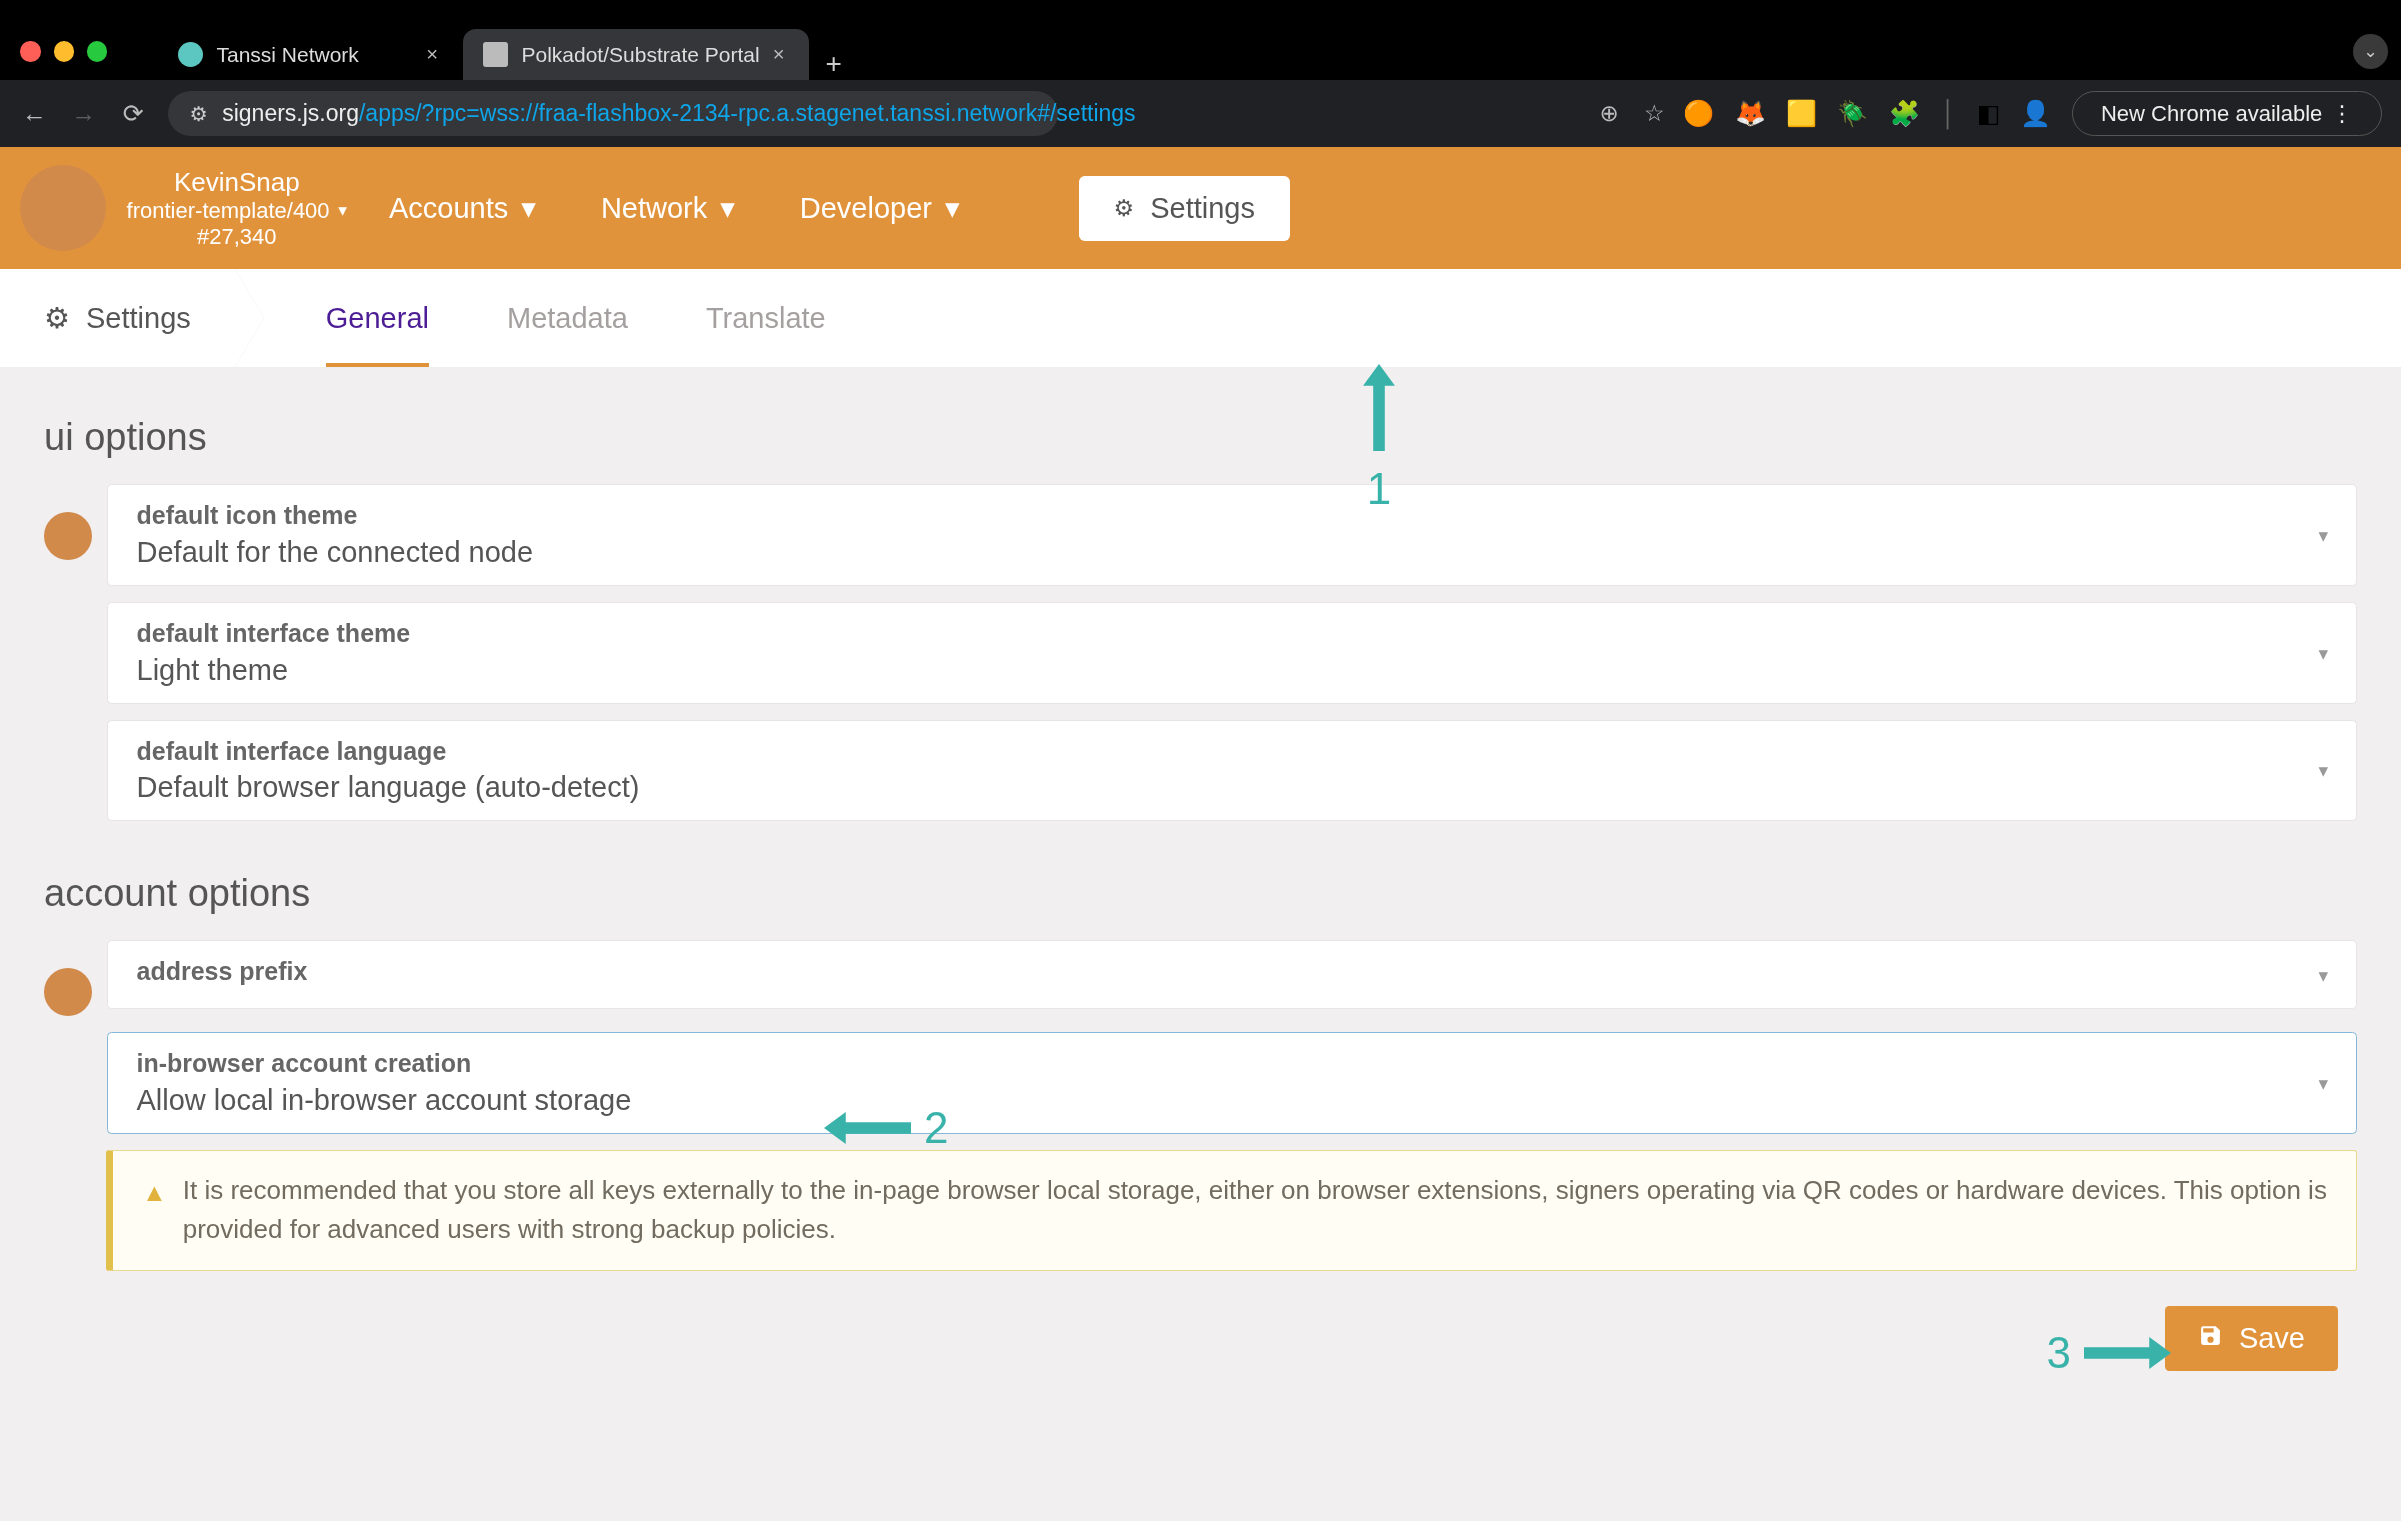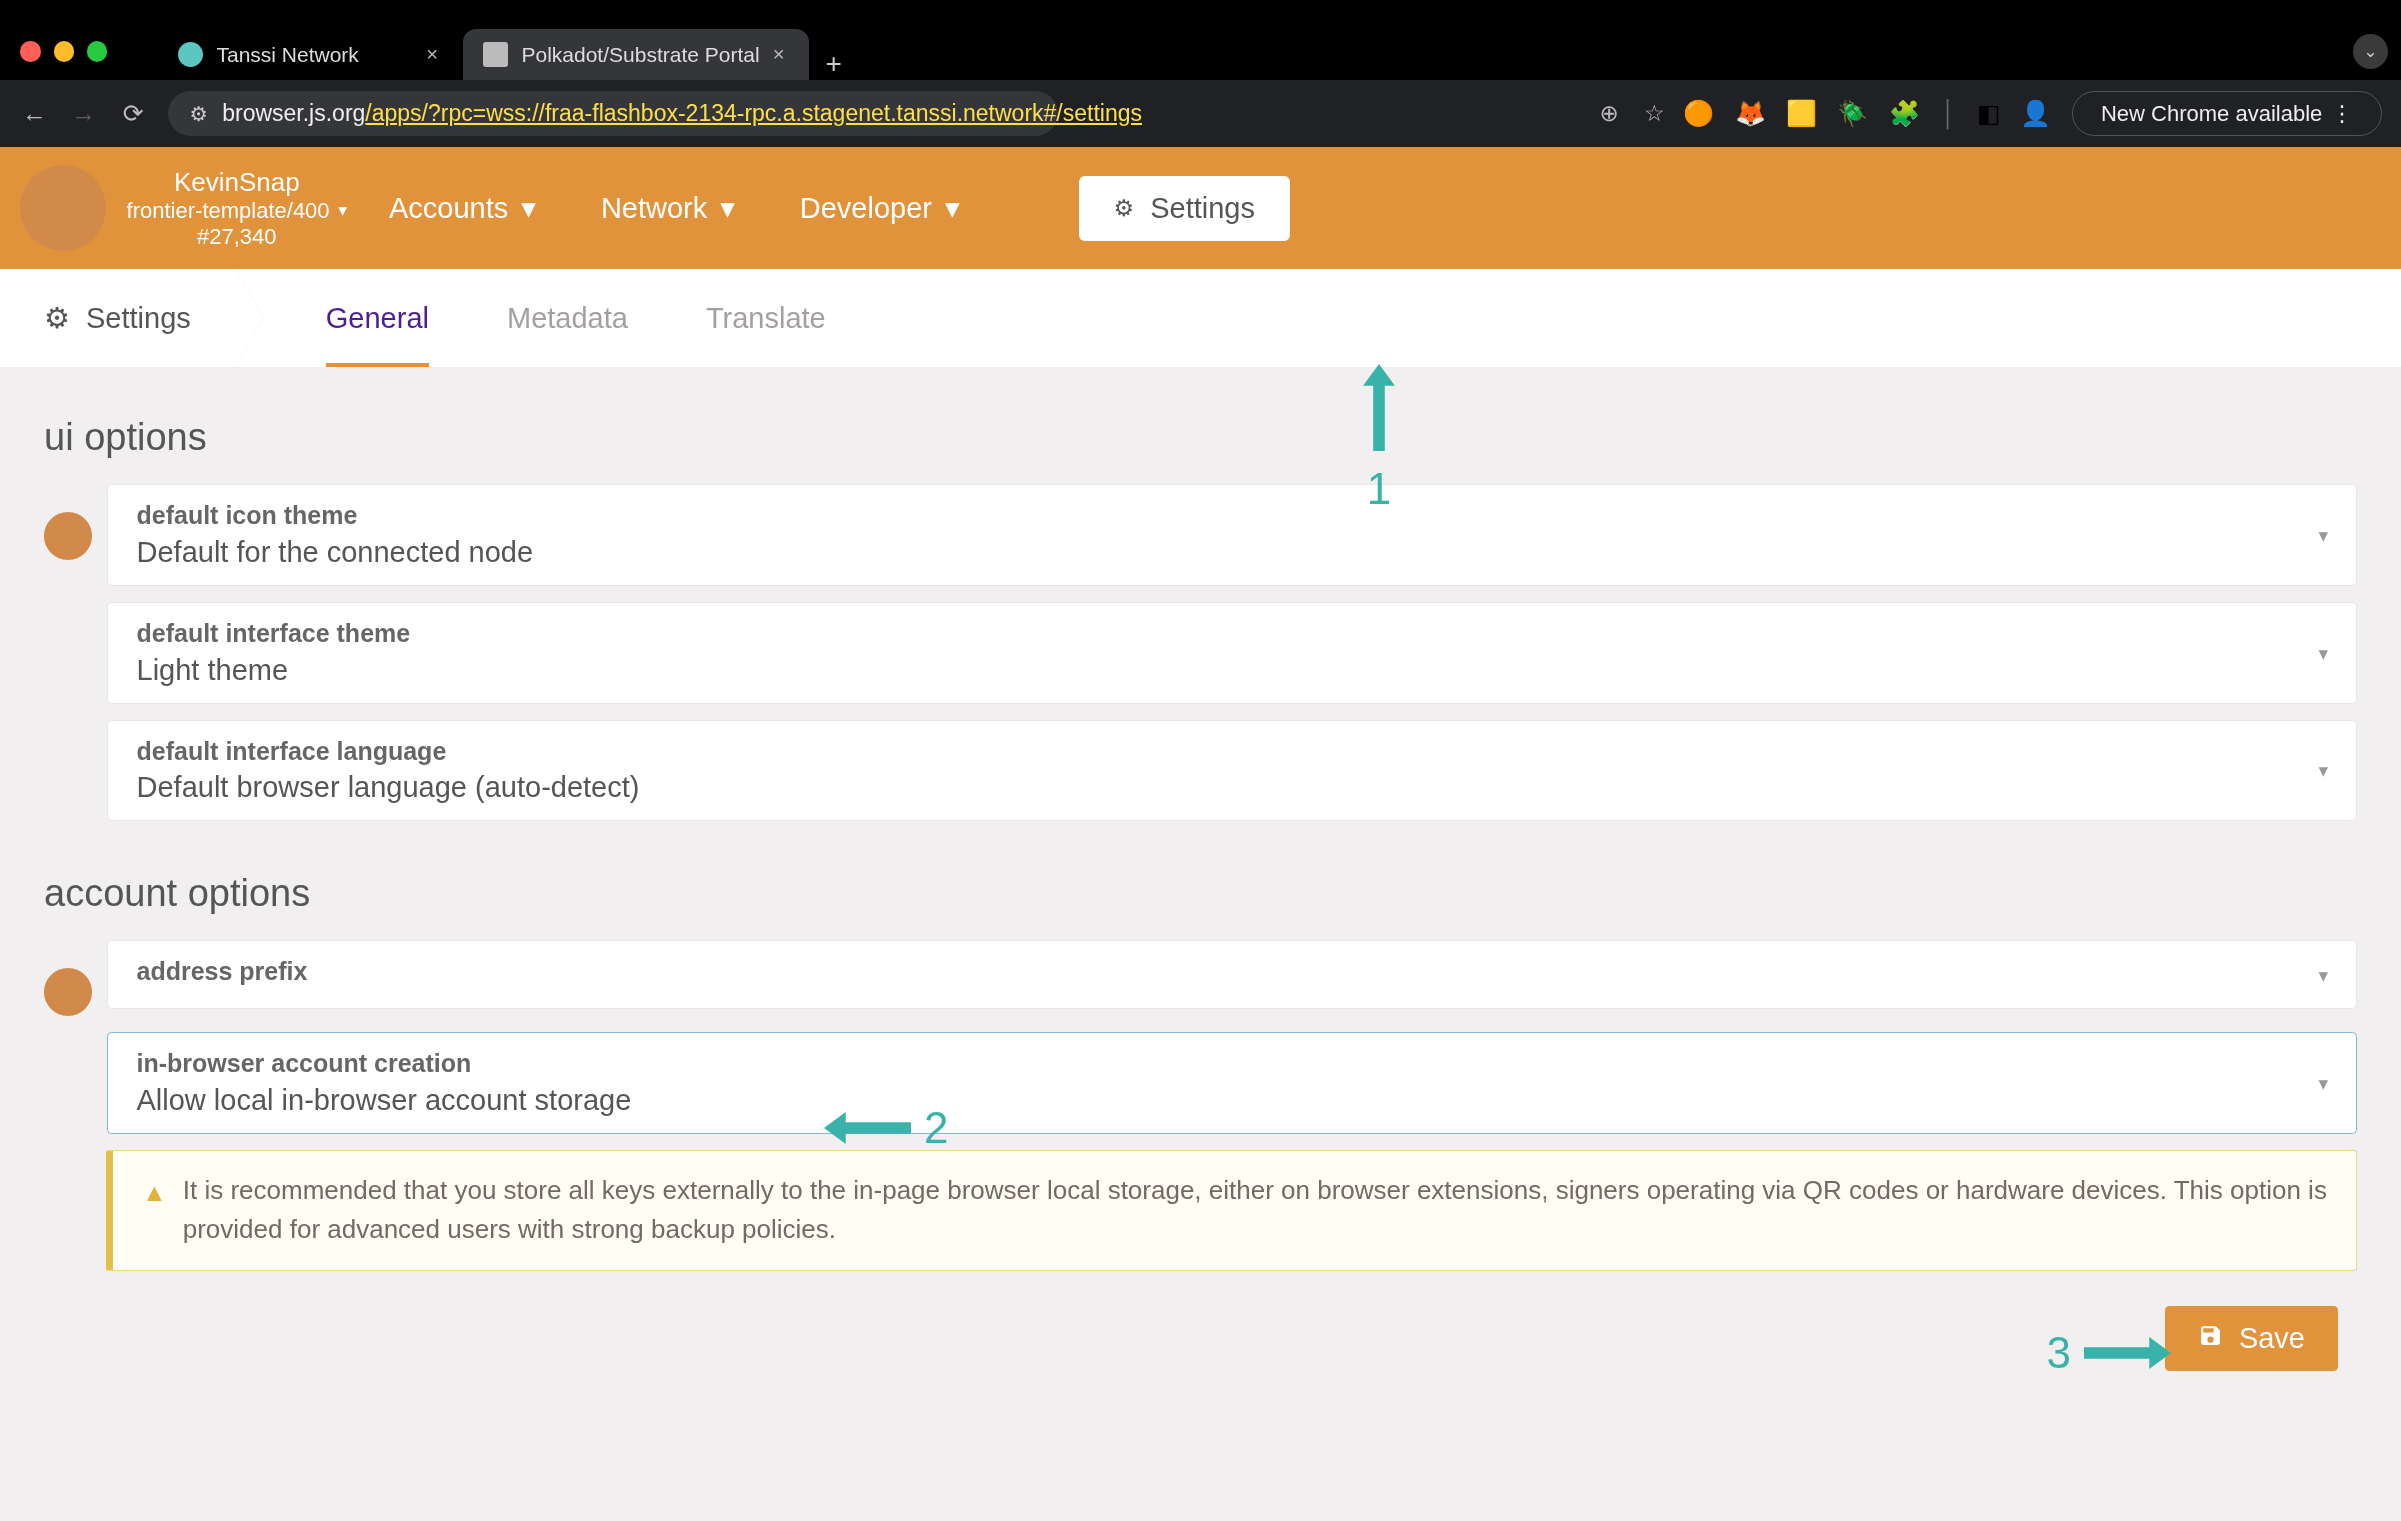--- a/index.html
+++ b/index.html
@@ -68,21 +68,21 @@
       border-radius: 36px;
       height: 45px;
       width: 890px;
       display: flex;
       align-items: center;
       padding: 0 22px;
       gap: 14.5px;
     }
     .url-lock { color:#ccc; font-size:20.3px;}
     .url-text-wrap { color:#eee; font-size:23px; white-space:nowrap; }
-    .url-sub { color:#fde047;text-decoration:underline;}
+    .url-sub { color:#0ea5e9;}
     .url-right-icons { margin-left:auto; display:flex; gap:25px;color:#bbb;font-size:23px;}
     .ext-icons { display:flex; gap:20.3px; align-items:center;}
     .chrome-pill {
       background:#202124;
       border:0.7px solid #555;
       color:#eee;
       border-radius:29px;
       padding:8.7px 28px;
       font-size:22px;
       display:flex;align-items:center;gap:8.7px;
@@ -223,21 +223,21 @@
   <div class="caret-chip">⌄</div>
 </div>
 
 <div class="url-bar-row">
   <div class="nav-btn">←</div>
   <div class="nav-btn" style="opacity:.4">→</div>
   <div class="nav-btn">⟳</div>
   <div class="url-field">
     <span class="url-lock">⚙</span>
     <span class="url-text-wrap">
-      <span>browser.js.org</span><span class="url-sub">/apps/?rpc=wss://fraa-flashbox-2134-rpc.a.stagenet.tanssi.network#/settings</span>
+      <span>signers.js.org</span><span class="url-sub">/apps/?rpc=wss://fraa-flashbox-2134-rpc.a.stagenet.tanssi.network#/settings</span>
     </span>
   </div>
   <div class="url-right-icons">
     <span>⊕</span>
     <span>☆</span>
   </div>
   <div class="ext-icons">
     <span class="ext-emoji">🟠</span>
     <span class="ext-emoji">🦊</span>
     <span class="ext-emoji">🟨</span>

